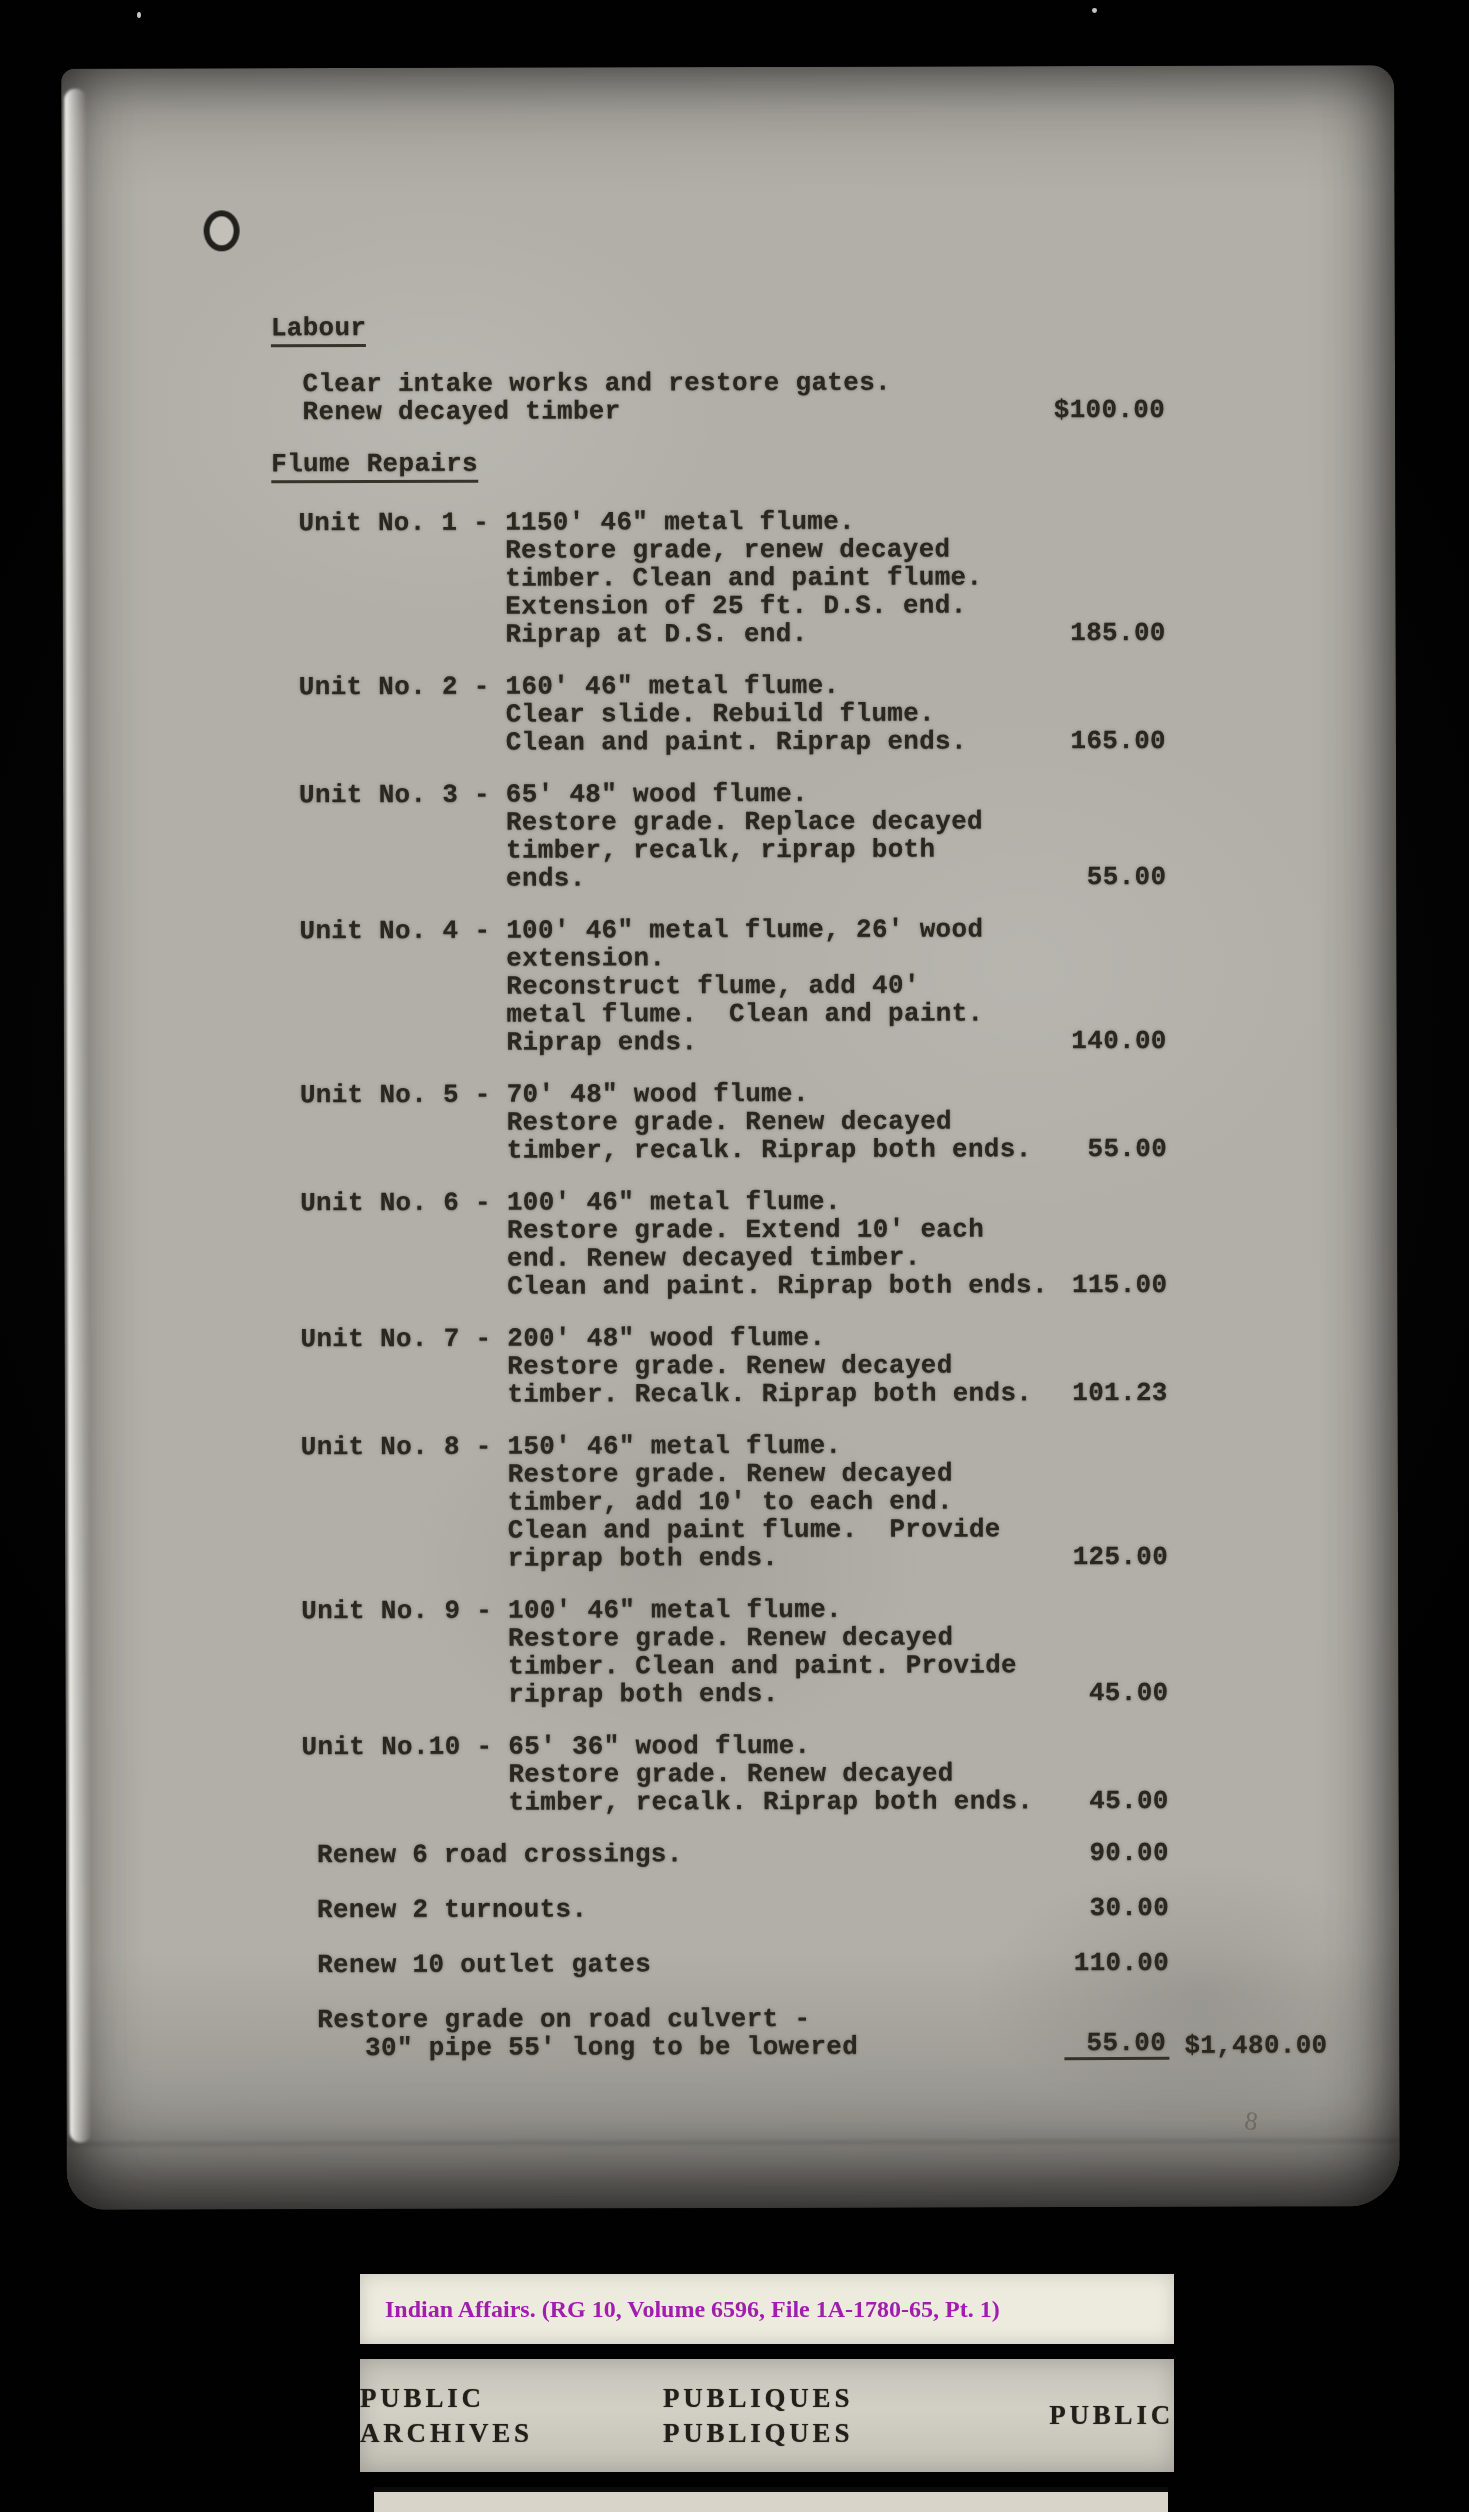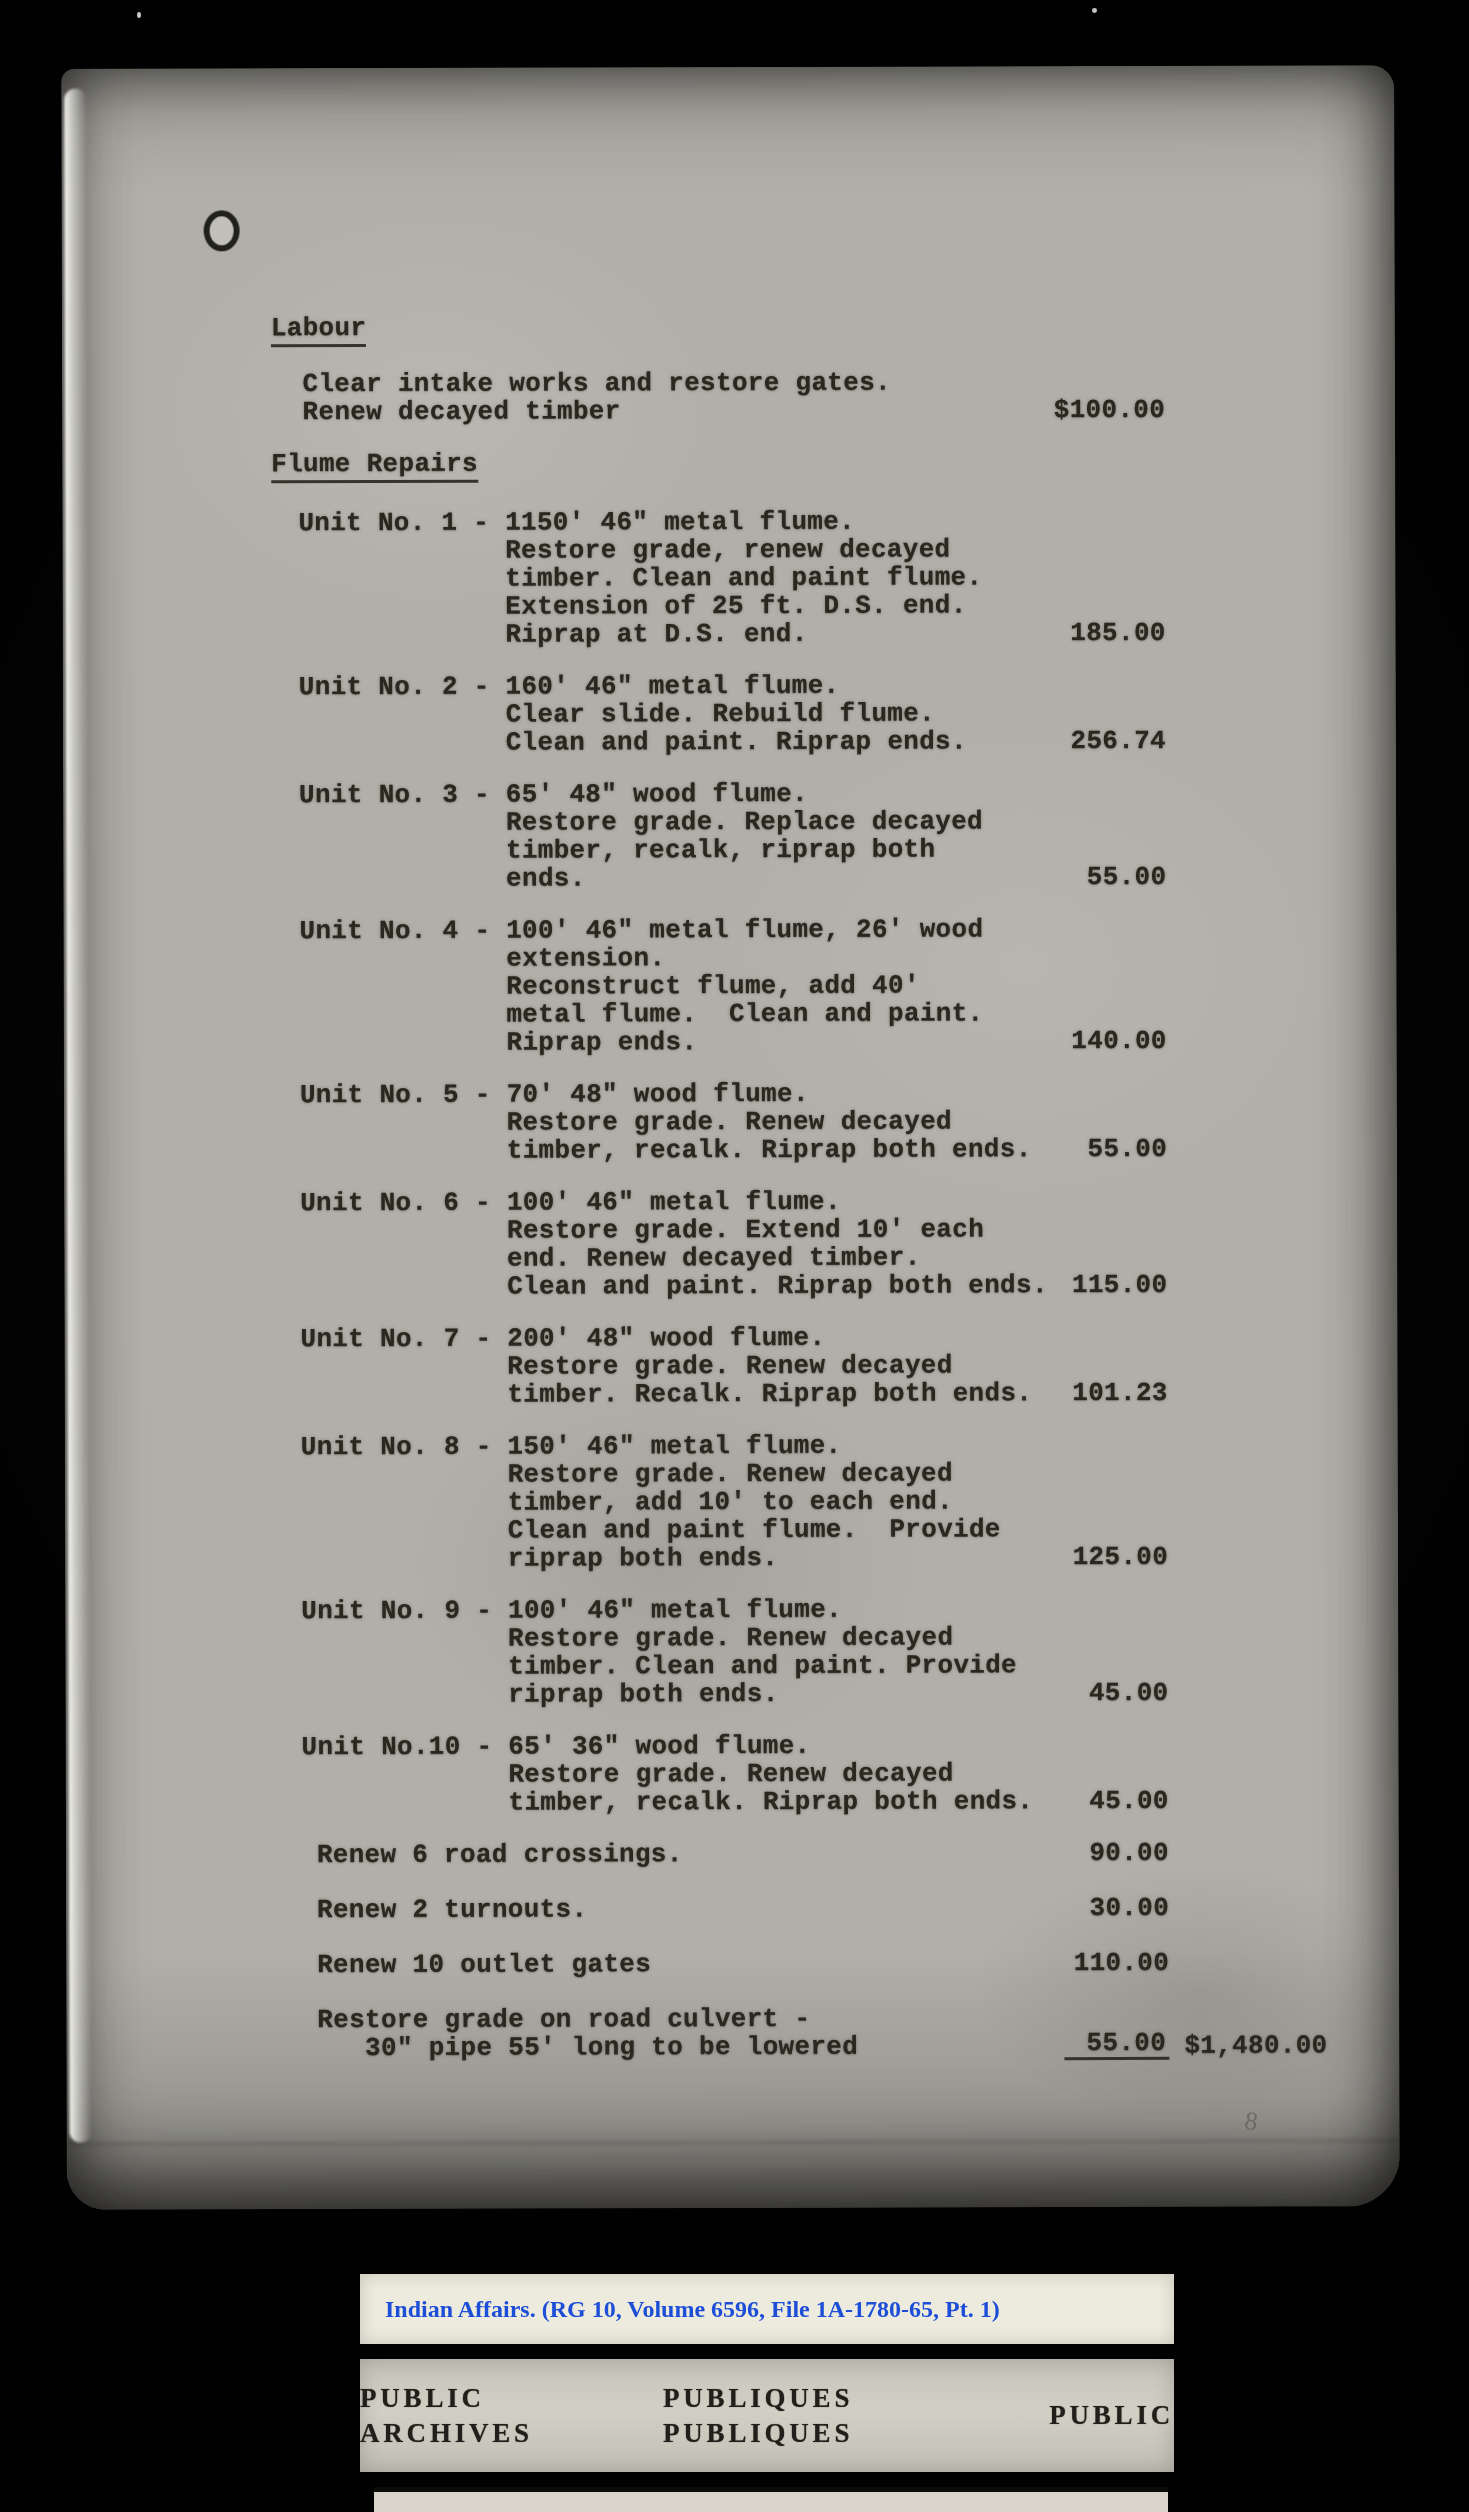--- a/index.html
+++ b/index.html
@@ -72,21 +72,21 @@
   .pencil-mark {
     position:absolute; left:1178px; top:2041px; font-family:"Liberation Serif", serif;
     font-size:26px; color:rgba(72,68,58,0.45); transform:rotate(9deg);
   }
 
   
   .stamp-ref {
     position:absolute; left:360px; top:2274px; width:814px; height:70px;
     background:#edeade; display:flex; align-items:center;
     padding-left:25px; box-sizing:border-box;
-    font-family:"Liberation Serif", serif; font-weight:700; font-size:24px; color:#1d4ed8;
+    font-family:"Liberation Serif", serif; font-weight:700; font-size:24px; color:#a21caf;
     box-shadow: inset 0 0 18.5px rgba(0,0,0,0.16);
   }
   .stamp-arch {
     position:absolute; left:360px; top:2359px; width:814px; height:113px;
     background:linear-gradient(to bottom, #c6c3ba, #d2cfc5 45%, #c2bfb5);
     display:flex; flex-direction:row; align-items:center; justify-content:center;
     font-family:"Liberation Serif", serif; font-weight:700; font-size:27px; line-height:35px;
     letter-spacing:3.8px; color:#211f19;
     text-shadow:0 0 1.1px rgba(25,23,18,0.6);
     box-shadow: inset 0 0 22px rgba(0,0,0,0.18);
@@ -129,21 +129,21 @@
              Restore grade, renew decayed
              timber. Clean and paint flume.
              Extension of 25 ft. D.S. end.
              Riprap at D.S. end.</div>
             <div class="amount typewriter">185.00</div>
           </div>
           <div class="item-row">
             <div class="desc typewriter">Unit No. 2 - 160' 46" metal flume.
              Clear slide. Rebuild flume.
              Clean and paint. Riprap ends.</div>
-            <div class="amount typewriter">256.74</div>
+            <div class="amount typewriter">165.00</div>
           </div>
           <div class="item-row">
             <div class="desc typewriter">Unit No. 3 - 65' 48" wood flume.
              Restore grade. Replace decayed
              timber, recalk, riprap both
              ends.</div>
             <div class="amount typewriter">55.00</div>
           </div>
           <div class="item-row">
             <div class="desc typewriter">Unit No. 4 - 100' 46" metal flume, 26' wood

